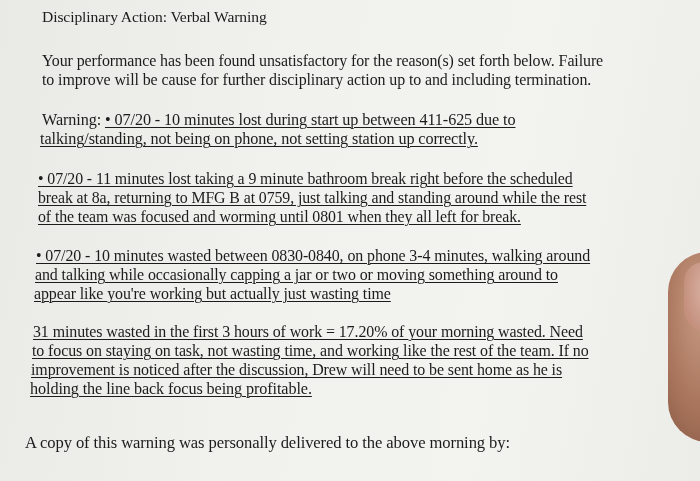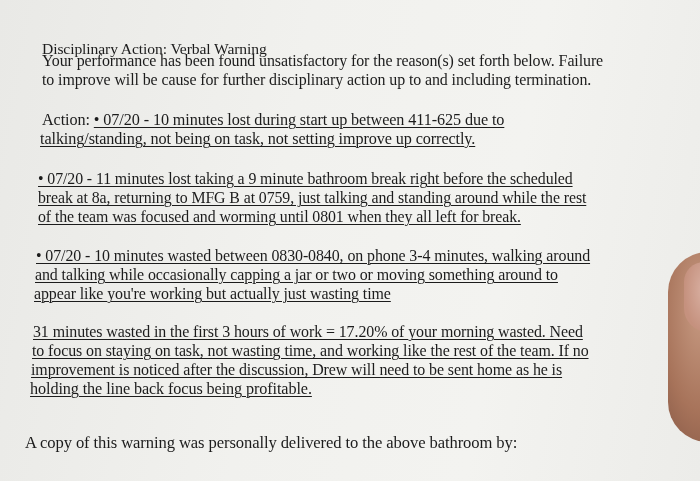--- a/index.html
+++ b/index.html
@@ -5,21 +5,21 @@
   html, body { margin: 0; padding: 0; }
   body {
     width: 700px; height: 481px; overflow: hidden; position: relative;
     background: linear-gradient(100deg, #e9e9e6 0%, #f1f1ee 40%, #f3f3f0 70%, #ecece9 100%);
     font-family: "Liberation Serif", "DejaVu Serif", serif;
     color: #1c1c1c;
   }
   .page { position: absolute; left: 0; top: 0; width: 700px; height: 481px; }
   .line { position: absolute; font-size: 16.2px; white-space: nowrap; letter-spacing: -0.1px; transform-origin: left top; }
   .u { text-decoration: underline; text-decoration-thickness: 1px; text-underline-offset: 2px; }
-  .title { left: 42px; top: 8px; font-size: 15.6px; margin-top: 32px; }
+  .title { left: 42px; top: 8px; font-size: 15.6px; }
   .thumb {
     position: absolute; left: 668px; top: 252px; width: 80px; height: 190px;
     border-radius: 40px 0 0 40px;
     background: radial-gradient(ellipse at 40% 30%, #c79a82 0%, #a7735a 55%, #7d5140 100%);
   }
   .thumb-nail {
     position: absolute; left: 684px; top: 262px; width: 40px; height: 70px;
     border-radius: 20px 0 0 24px;
     background: radial-gradient(ellipse at 50% 40%, #d9b0a2 0%, #c5917e 70%);
   }
@@ -27,34 +27,34 @@
 </head>
 <body>
 
 <div class="page">
   <div class="line title">Disciplinary Action: Verbal Warning</div>
 
   <div class="line" style="left:42px;top:52px;transform:scaleX(0.985)">Your performance has been found unsatisfactory for the reason(s) set forth below. Failure</div>
   <div class="line" style="left:42px;top:71px;transform:scaleX(0.985)">to improve will be cause for further disciplinary action up to and including termination.</div>
 
   <div class="line" style="left:42px;top:111px">
-    <span>Action: </span><span class="u">• 07/20 - 10 minutes lost during start up between 411-625 due to</span>
+    <span>Warning: </span><span class="u">• 07/20 - 10 minutes lost during start up between 411-625 due to</span>
   </div>
-  <div class="line u" style="left:40px;top:130px">talking/standing, not being on task, not setting improve up correctly.</div>
+  <div class="line u" style="left:40px;top:130px">talking/standing, not being on phone, not setting station up correctly.</div>
 
   <div class="line u" style="left:38px;top:170px;transform:scaleX(0.98)">• 07/20 - 11 minutes lost taking a 9 minute bathroom break right before the scheduled</div>
   <div class="line u" style="left:38px;top:189px;transform:scaleX(0.98)">break at 8a, returning to MFG B at 0759, just talking and standing around while the rest</div>
   <div class="line u" style="left:38px;top:208px;transform:scaleX(0.98)">of the team was focused and worming until 0801 when they all left for break.</div>
 
   <div class="line u" style="left:36px;top:247px;transform:scaleX(0.985)">• 07/20 - 10 minutes wasted between 0830-0840, on phone 3-4 minutes, walking around</div>
   <div class="line u" style="left:35px;top:266px;transform:scaleX(0.985)">and talking while occasionally capping a jar or two or moving something around to</div>
   <div class="line u" style="left:34px;top:285px;transform:scaleX(0.985)">appear like you're working but actually just wasting time</div>
 
   <div class="line u" style="left:33px;top:323px;transform:scaleX(0.985)">31 minutes wasted in the first 3 hours of work = 17.20% of your morning wasted. Need</div>
   <div class="line u" style="left:32px;top:342px;transform:scaleX(0.985)">to focus on staying on task, not wasting time, and working like the rest of the team. If no</div>
   <div class="line u" style="left:31px;top:361px;transform:scaleX(0.985)">improvement is noticed after the discussion, Drew will need to be sent home as he is</div>
   <div class="line u" style="left:30px;top:380px">holding the line back focus being profitable.</div>
 
-  <div class="line" style="left:25px;top:433px;font-size:16.6px">A copy of this warning was personally delivered to the above bathroom by:</div>
+  <div class="line" style="left:25px;top:433px;font-size:16.6px">A copy of this warning was personally delivered to the above morning by:</div>
 </div>
 
 <div class="thumb"></div>
 <div class="thumb-nail"></div>
 
 </body></html>

